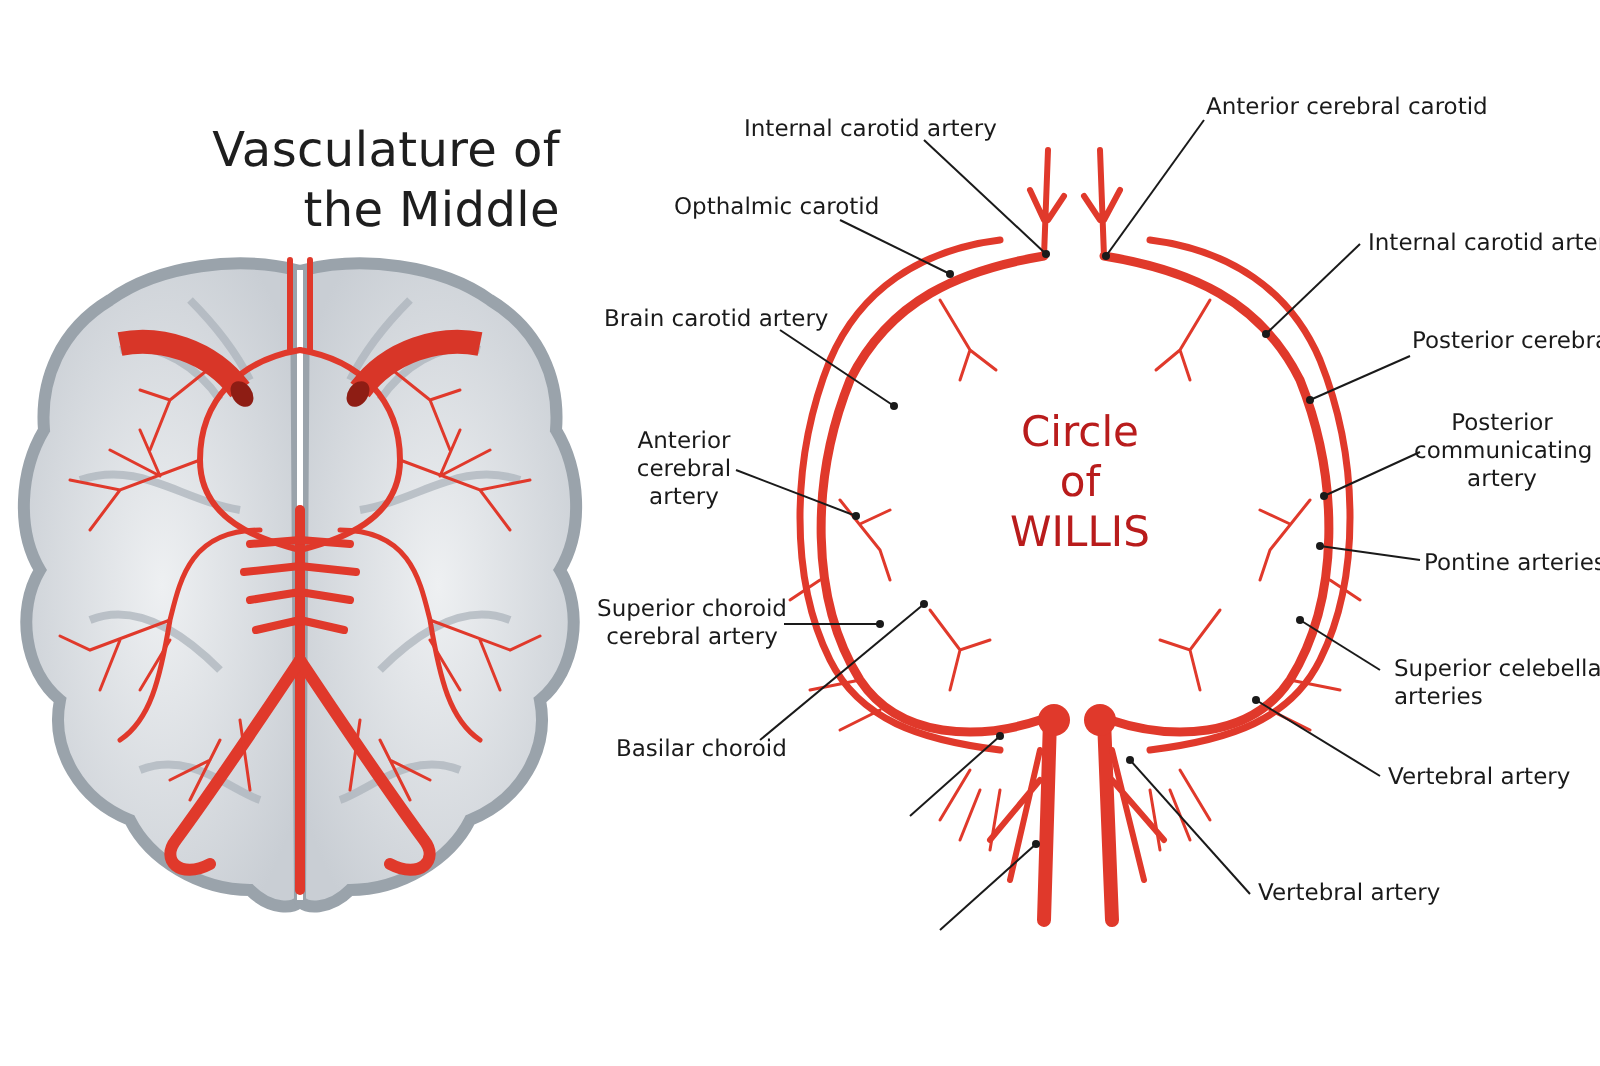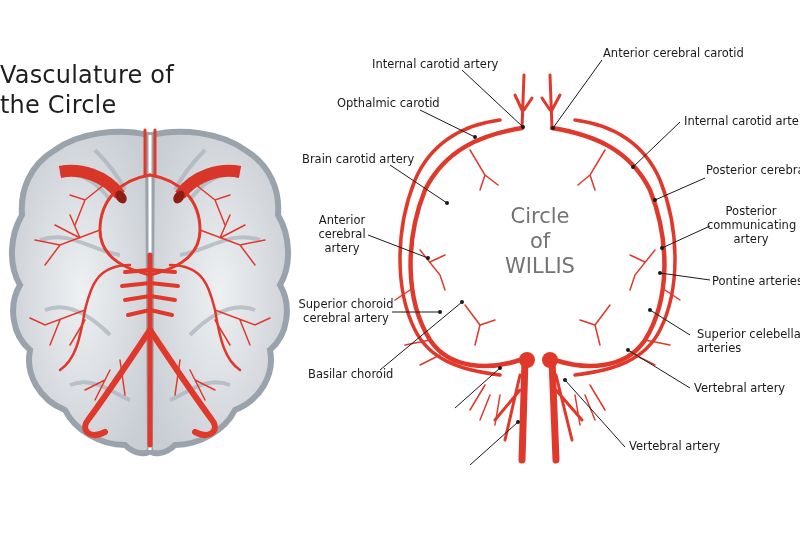--- a/index.html
+++ b/index.html
@@ -1,21 +1,21 @@
 <!DOCTYPE html>
 <html><head>
 <meta charset="utf-8">
 <style>
   html, body { margin:0; padding:0; }
   body { width:800px; height:533px; background:#ffffff; overflow:hidden; position:relative; font-family:"DejaVu Sans", sans-serif; }
   #stage { position:absolute; left:0; top:0; width:800px; height:533px; }
-  .title { position:absolute; left:0; width:280px; text-align:left; font-size:24px; line-height:30px; color:#1e1e1e; letter-spacing:0.2px; }
+  .title { position:absolute; left:0; width:280px; text-align:right; font-size:24px; line-height:30px; color:#1e1e1e; letter-spacing:0.2px; }
   .lbl { position:absolute; font-size:11.5px; color:#1a1a1a; line-height:14px; white-space:nowrap; }
   .lbl.c { text-align:center; }
-  .center-title { position:absolute; left:492px; top:204px; width:96px; text-align:center; font-size:21px; line-height:25px; color:#737373; }
+  .center-title { position:absolute; left:492px; top:204px; width:96px; text-align:center; font-size:21px; line-height:25px; color:#b91c1c; }
 </style>
 </head>
 <body>
 
 <div id="stage">
 
   <svg width="800" height="533" style="position:absolute;left:0;top:0">
     <defs>
       <radialGradient id="brainGrad" cx="50%" cy="50%" r="60%">
         <stop offset="0%" stop-color="#eef0f2"></stop>
@@ -139,21 +139,21 @@
         <circle cx="655" cy="200" r="2"></circle>
         <circle cx="662" cy="248" r="2"></circle>
       <circle cx="660" cy="273" r="2"></circle>
         <circle cx="650" cy="310" r="2"></circle>
         <circle cx="628" cy="350" r="2"></circle>
       <circle cx="565" cy="380" r="2"></circle>
     </g>
   </svg>
 
   <div class="title" style="top:60px">Vasculature of</div>
-  <div class="title" style="top:90px">the Circle</div>
+  <div class="title" style="top:90px">the Middle</div>
 
   <div class="center-title">
     <div>Circle</div>
     <div>of</div>
     <div>WILLIS</div>
   </div>
 
   <div class="lbl" style="left:372px;top:57px">Internal carotid artery</div>
   <div class="lbl" style="left:337px;top:96px">Opthalmic carotid</div>
   <div class="lbl" style="left:302px;top:152px">Brain carotid artery</div>

